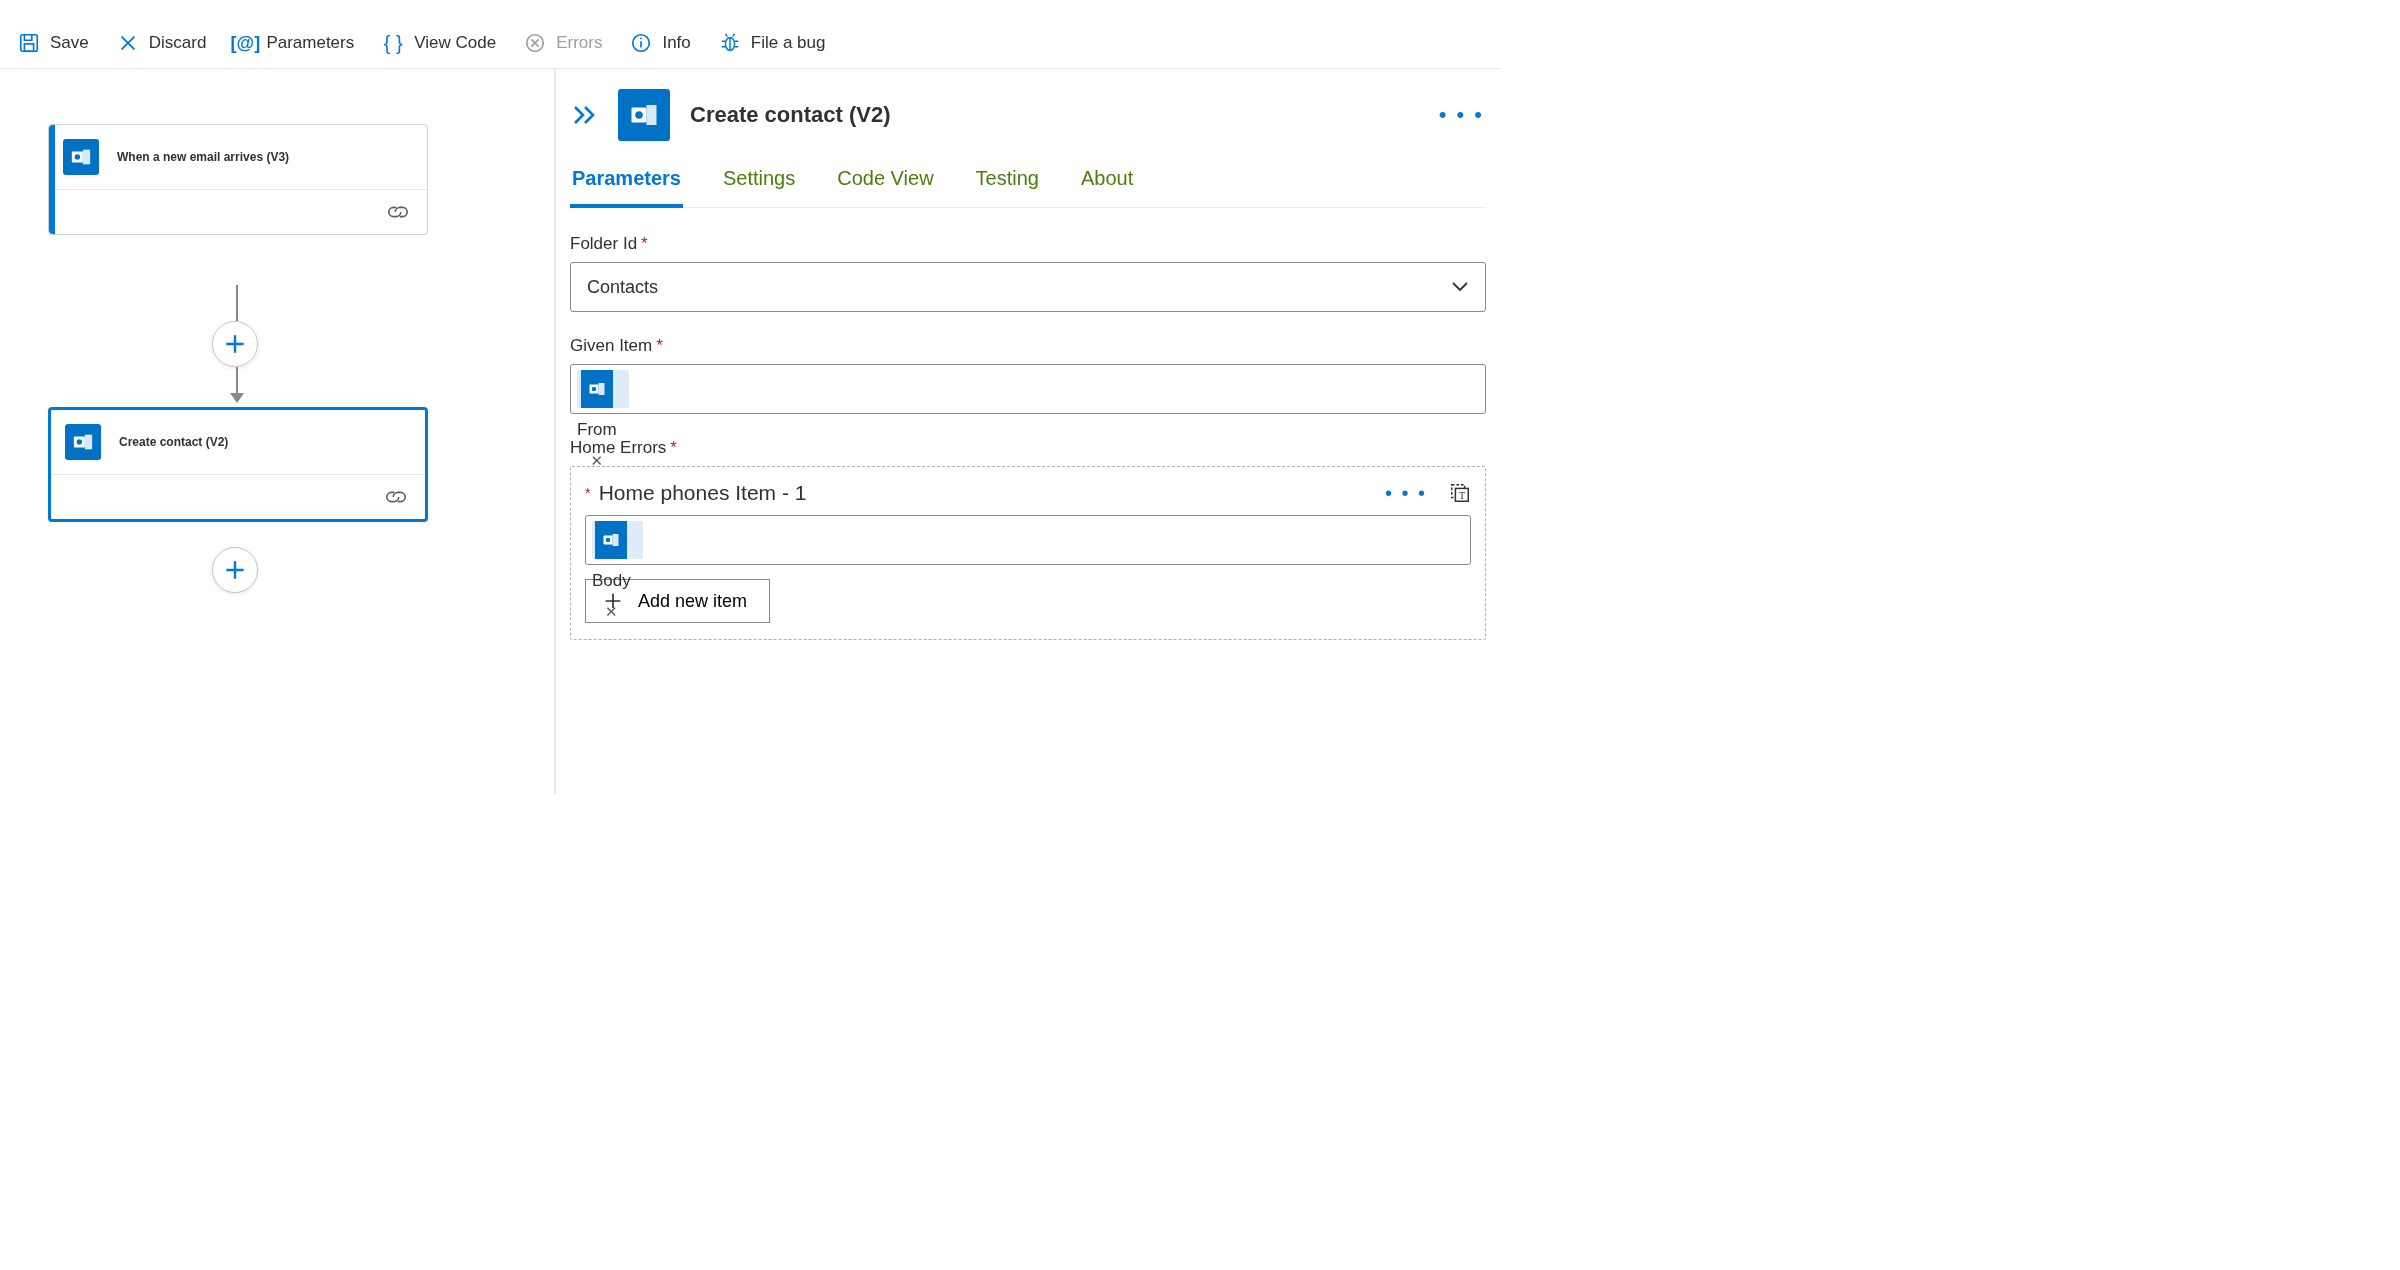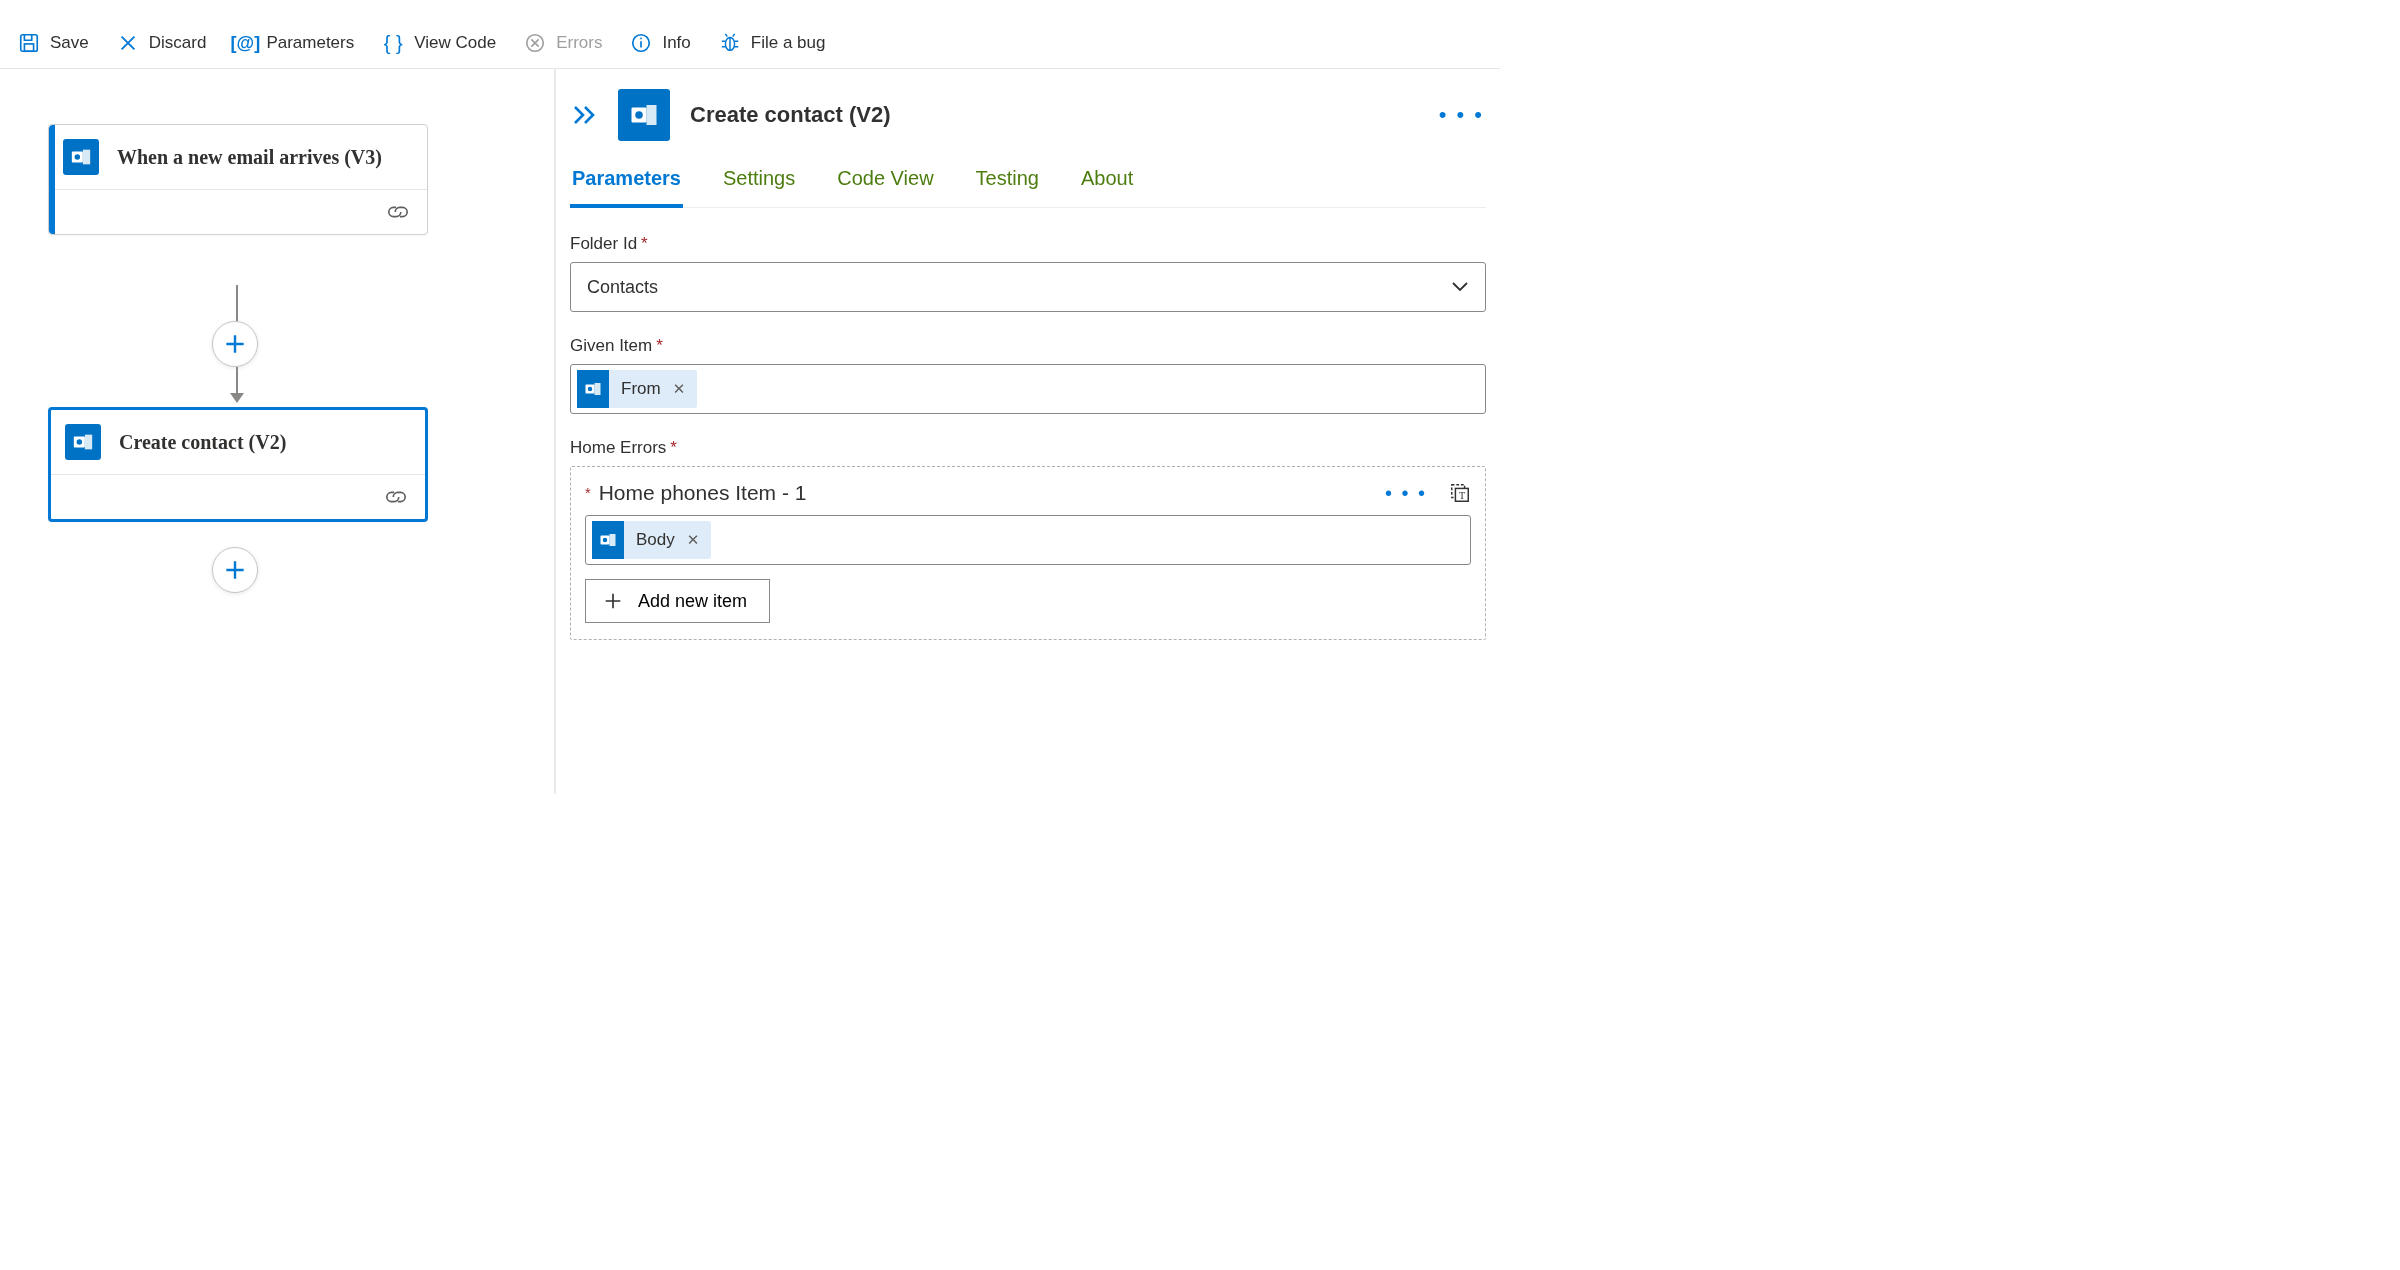--- a/index.html
+++ b/index.html
@@ -56,21 +56,21 @@
     border-radius: 4px;
     background: #fff;
     box-shadow: 0 1px 3px rgba(0,0,0,0.04);
   }
   .node.selected { border: 3px solid #0078d4; }
   .node-head {
     display:flex; align-items:center; gap:18px;
     padding: 14px 16px 14px 14px;
     border-bottom: 1px solid #e5e5e5;
   }
-  .node-head .title { font-size: 20px; font-weight:600; line-height:1.35;font-family:Liberation Serif, serif; }
+  .node-head .title { font-size: 12px; font-weight:600; line-height:1.35; }
   .node-sub {
     height: 44px; display:flex; align-items:center; justify-content:flex-end;
     padding: 0 18px;
     color: #605e5c;
   }
   .conn-icon {
     width: 36px; height: 36px; background: #0072c6;
     border-radius: 3px;
     display:flex; align-items:center; justify-content:center;
     flex-shrink:0;
@@ -118,20 +118,21 @@
     padding: 0 16px; font-size:18px; cursor:pointer; background:#fff;
   }
   .token-box {
     border:1px solid #8a8886; border-radius:3px; min-height:50px;
     display:flex; align-items:center; padding: 4px 6px; gap:6px; background:#fff;
   }
   .token {
     display:flex; align-items:center; gap:12px;
     background:#deecf9; height:38px; padding-right:12px;
     border-radius:2px;
+    flex-direction:column;
   }
   .token .conn-icon { width:32px; height:38px; border-radius:0; }
   .token-label { font-size:17px; color:#323130; }
   .token-x { cursor:pointer; color:#605e5c; font-size:15px; }
 
   .array-box {
     border:1px dashed #b3b0ad; border-radius:2px; padding:14px 14px 16px 14px;
   }
   .array-item-head {
     display:flex; align-items:center; gap:8px; margin-bottom:10px;

